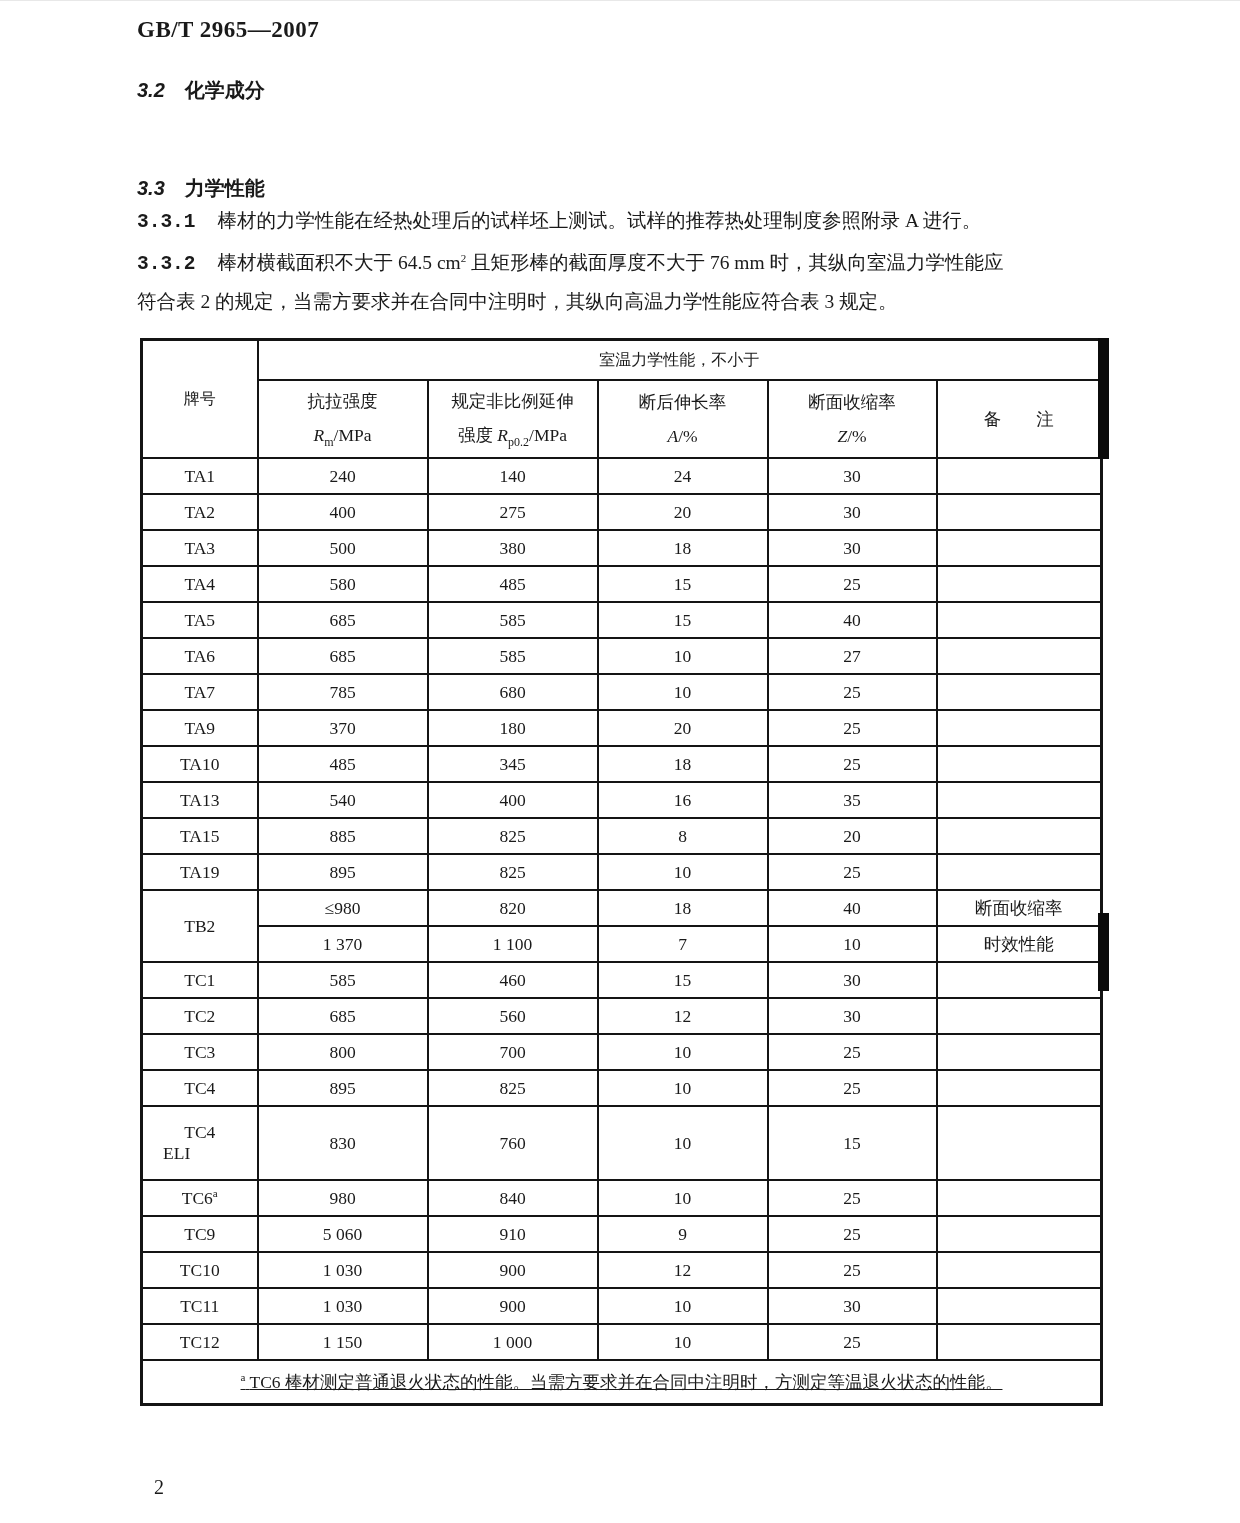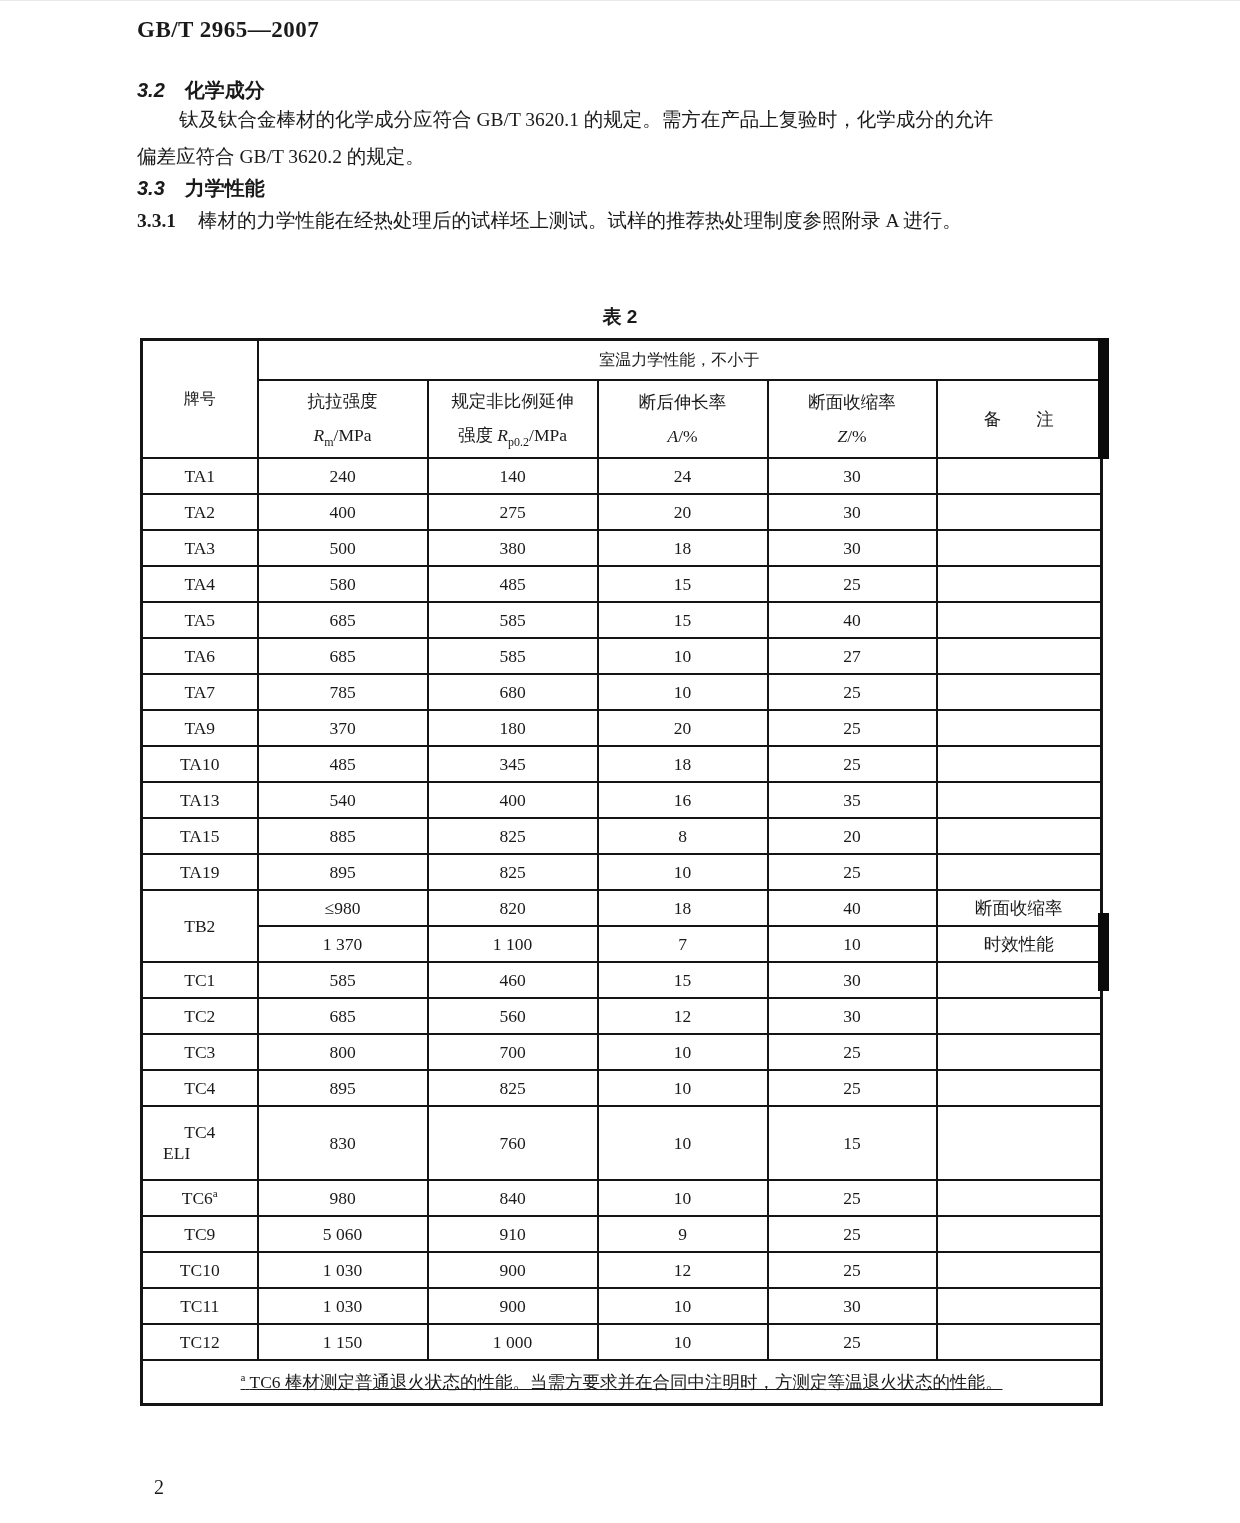--- a/index.html
+++ b/index.html
@@ -31,21 +31,21 @@
   .para, .clause {
     position:absolute; left:137px; width:988px;
     font-size:19.5px; line-height:37px;
   }
   .p32 { top:100px; }
   .c331 { top:201px; }
   .c332 { top:238px; }
   .line { display:block; white-space:nowrap; }
   .line.indent { padding-left:42px; }
   .clause .num {
-    font-family:Liberation Serif, serif;
+    font-family:Liberation Mono, monospace;
     font-weight:700; margin-right:22px;
   }
   sup { font-size:11px; }
   sub { font-size:12px; }
 
   .table-title {
     position:absolute; left:140px; top:303px; width:960px;
     text-align:center; font-size:19px; font-weight:600;
     font-family:"Liberation Sans","DejaVu Sans",sans-serif;
   }
@@ -83,35 +83,34 @@
 <body>
 
 <div class="page">
 
   <div class="doc-num">GB/T 2965—2007</div>
 
   <div class="heading h32">
     <span class="num">3.2</span><span>化学成分</span>
   </div>
 
-  <div class="para p32">
-    <span class="line indent">钛及钛合金棒材的化学成分应符合 GB/T 3620.1 的规定。需方在产品上复验时，化学成分的允许</span>
-    <span class="line">偏差应符合 GB/T 3620.2 的规定。</span>
-  </div>
 
   <div class="heading h33">
     <span class="num">3.3</span><span>力学性能</span>
   </div>
 
   <div class="clause c331">
     <span class="line"><span class="num">3.3.1</span><span>棒材的力学性能在经热处理后的试样坯上测试。试样的推荐热处理制度参照附录 A 进行。</span></span>
   </div>
 
-
-  <div class="table-title">表 2</div>
+  <div class="clause c332">
+    <span class="line"><span class="num">3.3.2</span><span><span>棒材横截面积不大于 64.5 cm</span><sup>2</sup><span> 且矩形棒的截面厚度不大于 76 mm 时，其纵向室温力学性能应</span></span></span>
+    <span class="line">符合表 2 的规定，当需方要求并在合同中注明时，其纵向高温力学性能应符合表 3 规定。</span>
+  </div>
+
 
   <table class="main">
     <colgroup>
       <col style="width:116px">
         <col style="width:170px">
         <col style="width:170px">
       <col style="width:170px">
         <col style="width:169px">
         <col style="width:165px">
     </colgroup>

